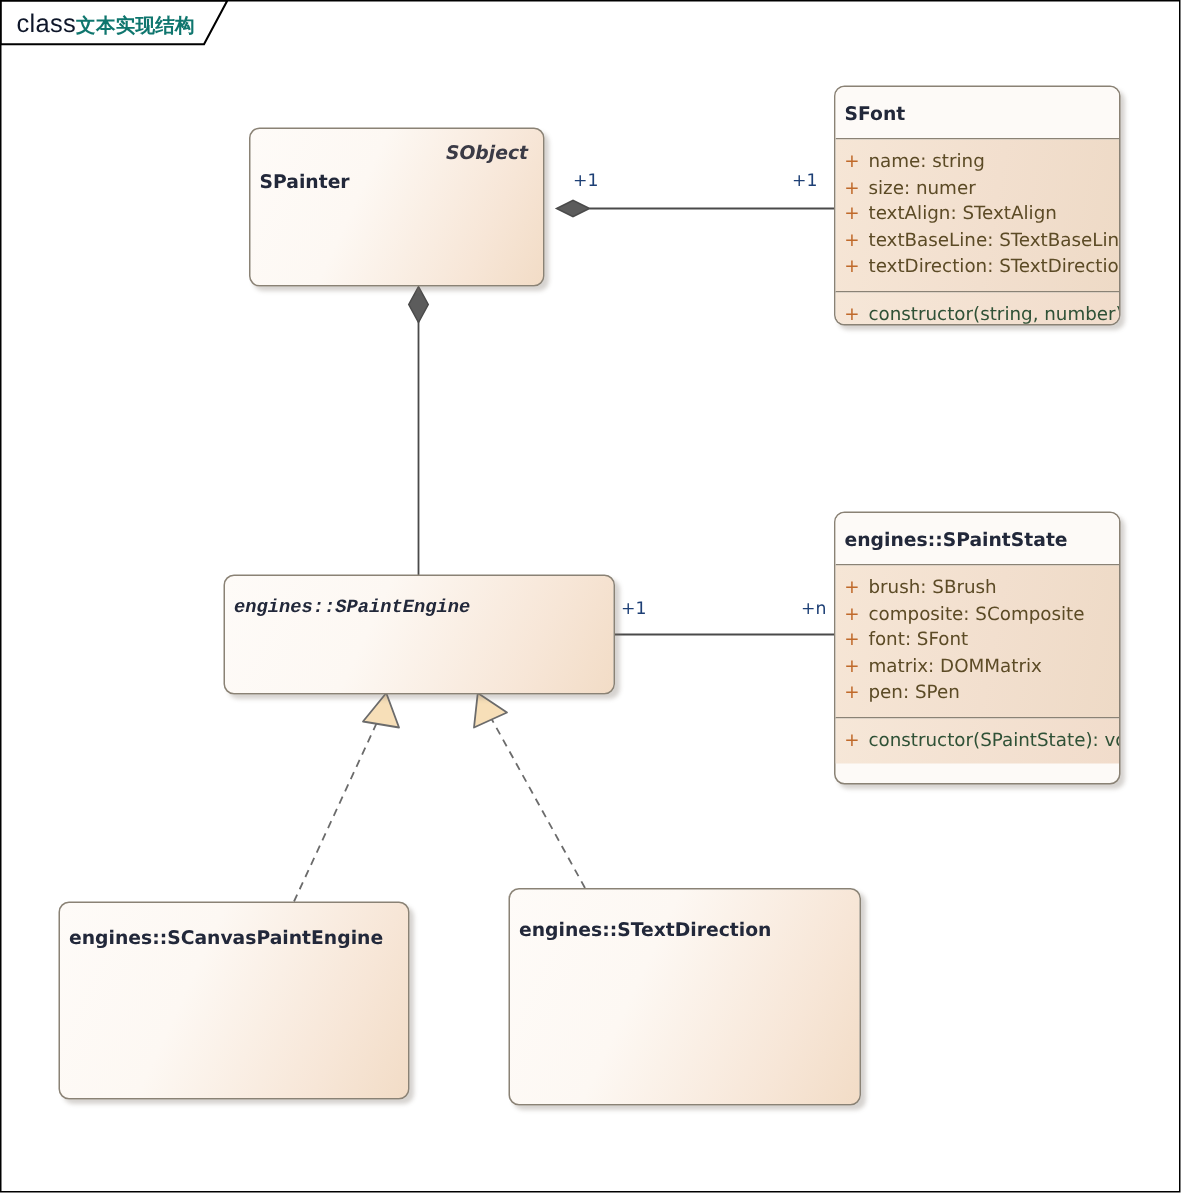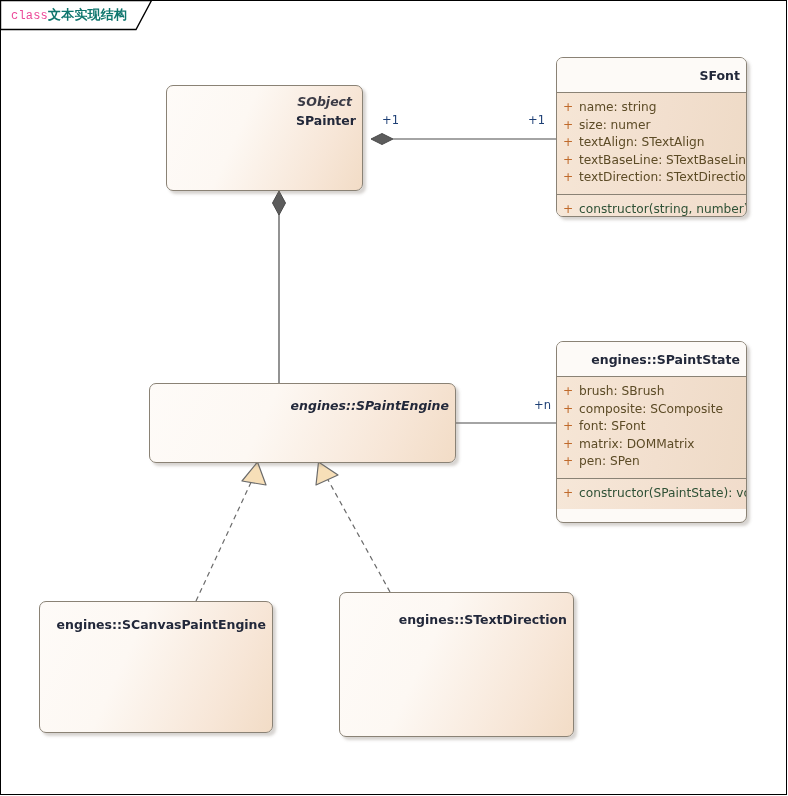--- a/index.html
+++ b/index.html
@@ -35,36 +35,36 @@
   }
   #frame-tab svg { display: block; }
   #frame-tab-label {
     position: absolute;
     left: 11px;
     top: 6px;
     font-size: 13px;
     white-space: nowrap;
     letter-spacing: 0.2px;
   }
-  .tab-kw { color: #ec4899; font-family: Liberation Mono, monospace; font-size:12px;}
+  .tab-kw { color: #0f172a; font-family: Liberation Sans, sans-serif; font-size:17px;}
   .tab-name { color: #0f766e; font-weight: bold; font-size: 13px; }
 
   
   .uml-class {
     position: absolute;
     box-sizing: border-box;
     border: 1px solid #8a8275;
     border-radius: 7px;
     background: linear-gradient(115deg, #FEFBF8 0%, #FDF8F3 38%, #F7E6D7 78%, #F2DCC6 100%);
     box-shadow: 3px 3px 3px rgba(120,110,100,0.30);
     overflow: hidden;
   }
   .cls-title {
     position: relative;
-    text-align: right;
+    text-align: left;
     font-size: 12.5px;
     font-weight: bold;
     color: #22283a;
     padding: 10px 6px 9px 6px;
     white-space: nowrap;
   }
   .cls-title.abstract { font-style: italic; }
   .cls-stereo {
     position: absolute;
     right: 10px;
@@ -202,21 +202,21 @@
       </div>
     </div>
     <div class="ops">
       <div class="member">
         <span class="vis">+</span>
         <span class="op-text">constructor(string, number): void</span>
       </div>
     </div>
   </div>
 
-  <div class="uml-class" style="left:149px; top:383px; width:307px; height:80px;">
+  <div class="uml-class" style="left:149px; top:383px; width:261px; height:80px;font-family:Liberation Mono, monospace;">
     <div class="cls-title abstract" style="padding-top:14px;">engines::SPaintEngine</div>
   </div>
 
   <div class="uml-class" style="left:556px; top:341px; width:191px; height:182px; background:#FDFAF7;">
     <div class="hdr">
       <div class="cls-title">engines::SPaintState</div>
     </div>
     <div class="attrs">
       <div class="member">
         <span class="vis">+</span>

